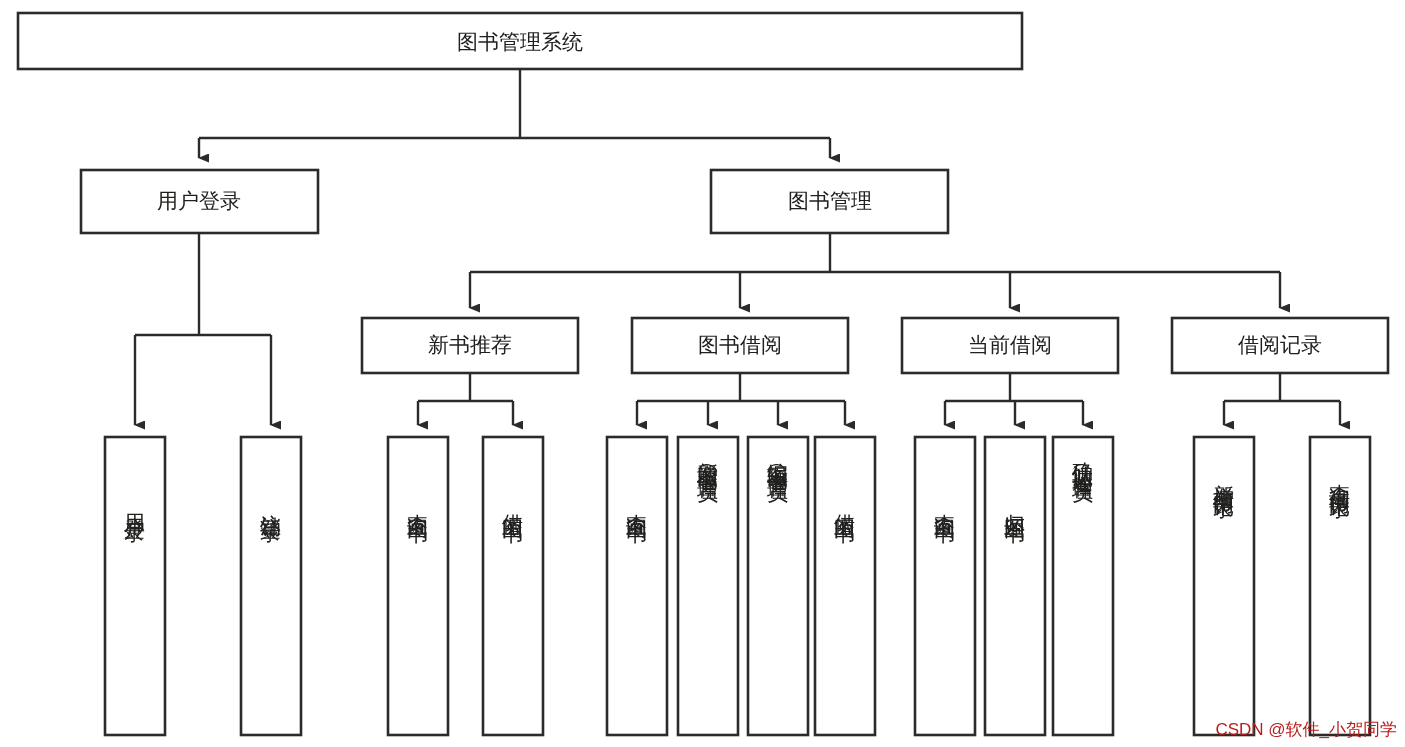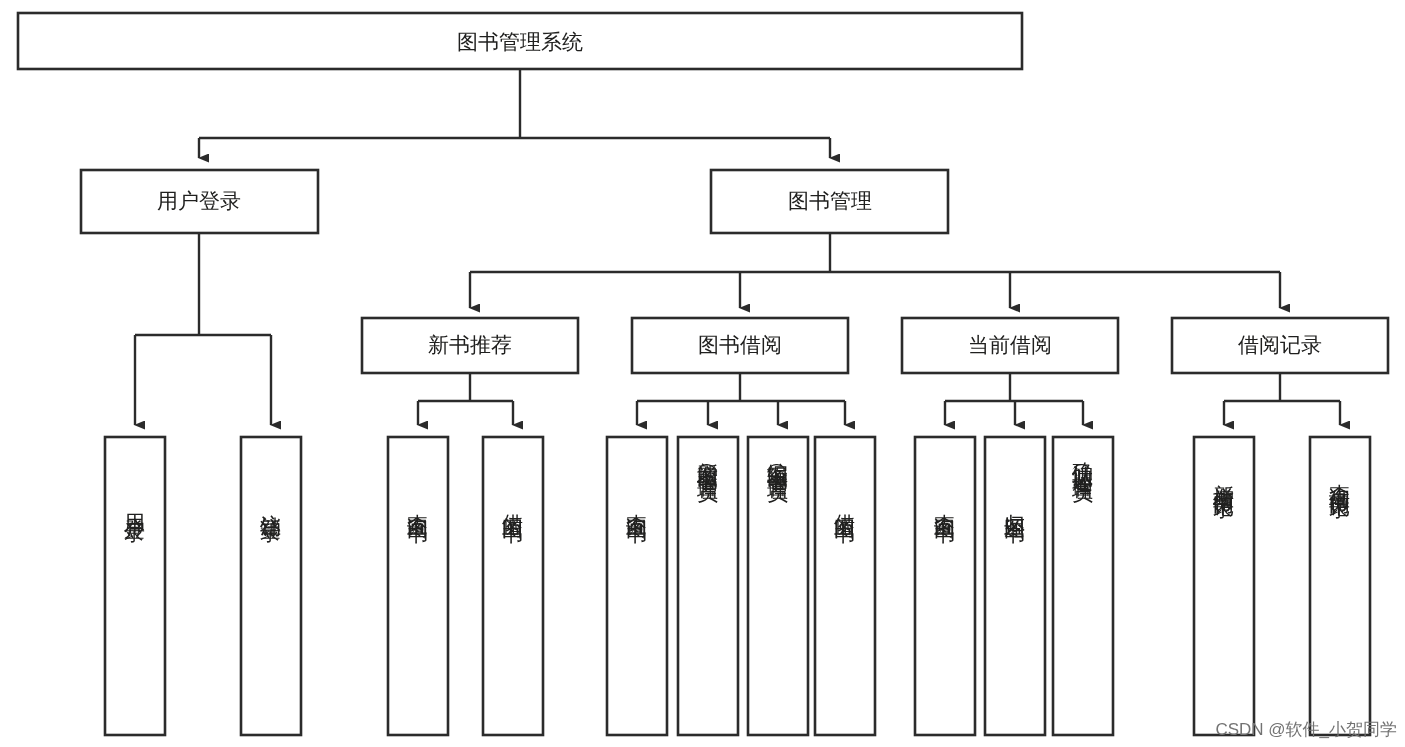--- a/index.html
+++ b/index.html
@@ -46,21 +46,21 @@
     color: #20201f;
     letter-spacing: 3px;
     white-space: nowrap;
     font-family: "Liberation Sans", "DejaVu Sans", sans-serif;
   }
   .watermark {
     position: absolute;
     right: 8px;
     bottom: 6px;
     font-size: 17px;
-    color: #737373;
+    color: #b91c1c;
     white-space: nowrap;
     font-family: "Liberation Sans", "DejaVu Sans", sans-serif;
   }
 </style>
 </head>
 <body>
 
 <div id="canvas">
 
   <svg class="diagram-svg" viewBox="0 0 1405 747">

